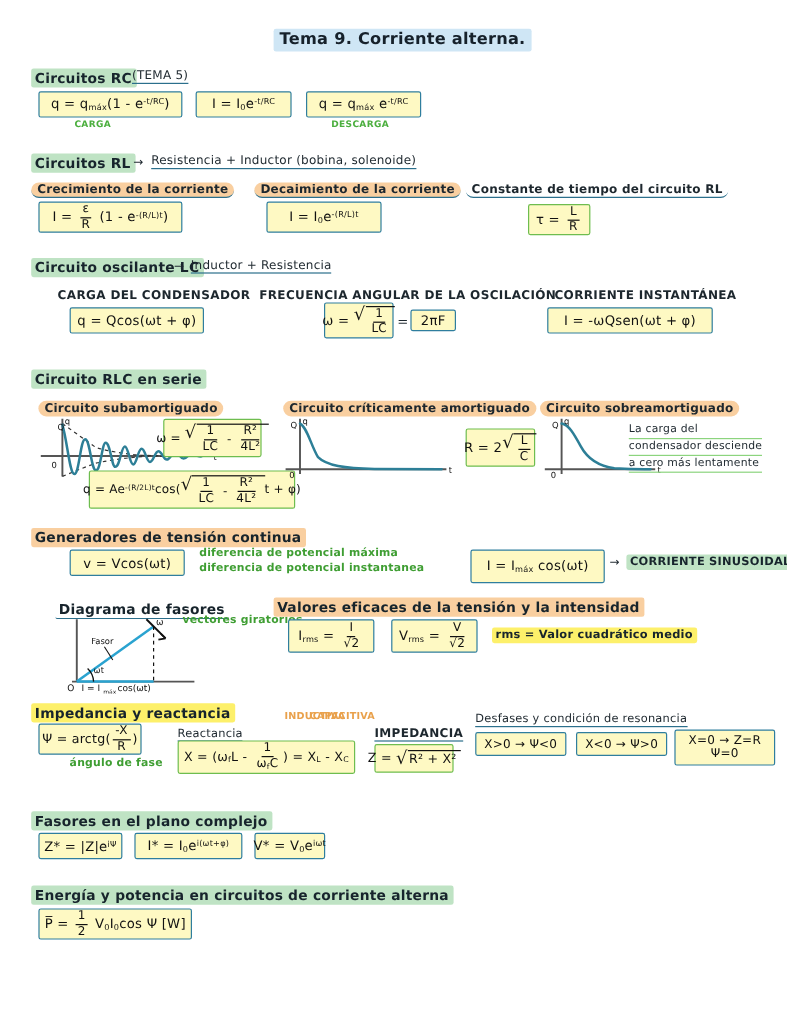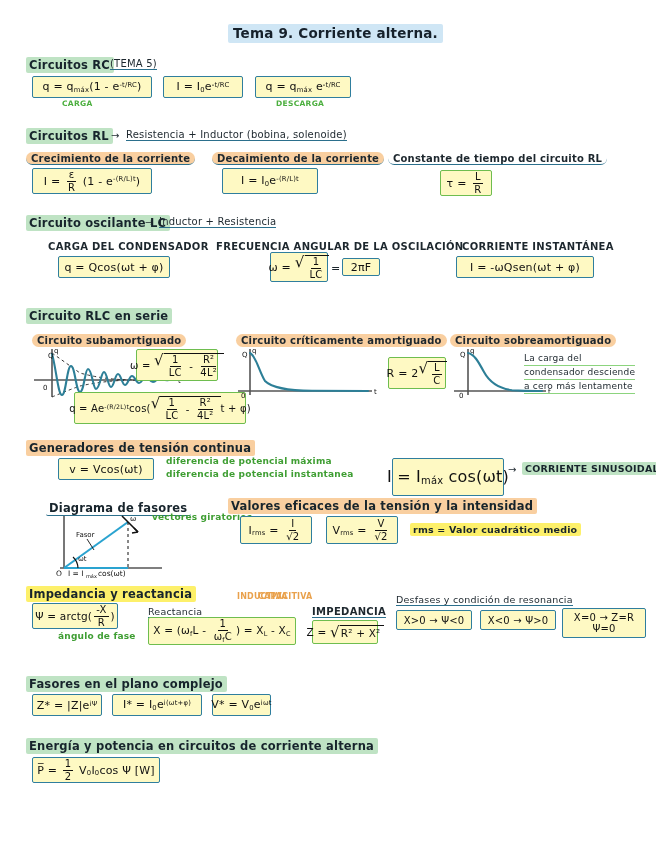--- a/index.html
+++ b/index.html
@@ -255,21 +255,21 @@
   <div class="sec-h hl-orange hw" style="left:26px; top:440px;">Generadores de tensión continua</div>
   <div class="fbox hw" style="left:58px; top:458px; width:96px; height:22px; font-size:11px;">
     <span>v = Vcos(ωt)</span>
   </div>
   <div class="note-green hw" style="left:166px; top:456px;">
     <span>diferencia de potencial máxima</span>
   </div>
   <div class="note-green hw" style="left:166px; top:469px;">
     <span>diferencia de potencial instantanea</span>
   </div>
-  <div class="fbox hw" style="left:392px; top:458px; width:112px; height:38px; font-size:16px;">
+  <div class="fbox hw" style="left:392px; top:458px; width:112px; height:28px; font-size:11px;">
     <span>I = I<sub>máx</sub> cos(ωt)</span>
   </div>
   <div class="plain hw" style="left:508px; top:464px;">→</div>
   <div class="sec-h hl-green hw" style="left:522px; top:462px; font-size:9.5px;">CORRIENTE SINUSOIDAL</div>
 
   <div class="sec-h hw u-line" style="left:46px; top:500px; background:transparent;">Diagrama de fasores</div>
   <div class="note-green hw" style="left:152px; top:512px; line-height:10px;">
     <span>vectores giratorios</span>
   </div>
   <div class="svgwrap" style="left:42px; top:512px;">

